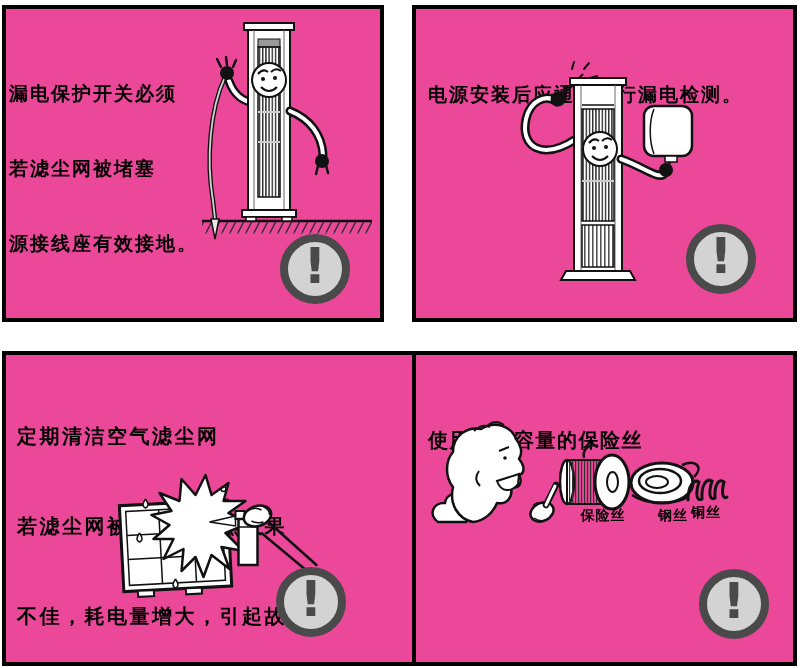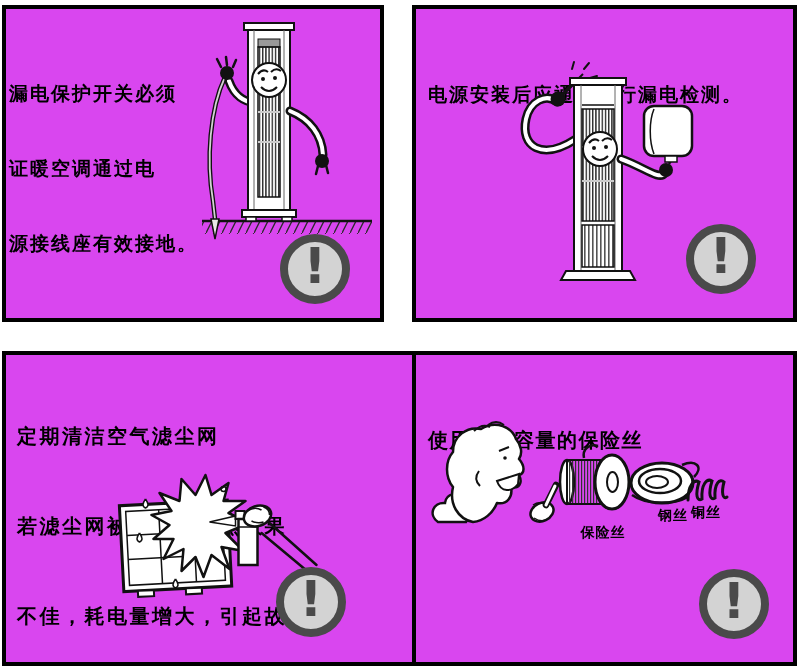--- a/index.html
+++ b/index.html
@@ -1,21 +1,21 @@
 <!DOCTYPE html>
 <html><head>
 <meta charset="utf-8">
 <style>
   html,body{margin:0;padding:0;}
   body{
     width:800px;height:668px;position:relative;background:#ffffff;
     font-family:"DejaVu Sans","Liberation Sans",sans-serif;
   }
   .panel{
-    position:absolute;background:#d946ef;border:4px solid #000;
+    position:absolute;background:#ec4899;border:4px solid #000;
     box-sizing:border-box;overflow:hidden;
   }
   .p1{left:2px;top:5px;width:382px;height:317px;}
   .p2{left:412px;top:5px;width:385px;height:317px;}
   .p3{left:2px;top:351px;width:417px;height:315px;}
   .p4{left:412px;top:351px;width:385px;height:315px;}
   .illus{position:absolute;left:0;top:0;width:100%;height:100%;}
   .txt{position:absolute;font-weight:bold;color:#000;white-space:pre;}
   .t1{left:3px;top:22px;font-size:19px;line-height:25px;letter-spacing:2px;}
   .t2{left:12px;top:20px;font-size:19px;line-height:26px;letter-spacing:2px;}
@@ -35,21 +35,21 @@
     text-align:center;letter-spacing:1px;
   }
   svg path,svg rect,svg circle,svg ellipse,svg line,svg polygon{vector-effect:none;}
 </style>
 </head>
 <body>
 
 <section class="panel p1">
   <div class="txt t1">
     <div>漏电保护开关必须</div>
-    <div>证暖空调通过电</div>
+    <div>若滤尘网被堵塞</div>
     <div>源接线座有效接地。</div>
     
     
     
   </div>
 
   <svg class="illus" viewBox="0 0 374 309">
     <defs>
       <pattern id="hA" width="8" height="16" patternUnits="userSpaceOnUse">
         <path d="M0 16 L8 0" stroke="#2a2a2a" stroke-width="1.3"></path>
@@ -257,20 +257,20 @@
       <ellipse cx="244" cy="126" rx="21" ry="12" fill="#fff" stroke="#111" stroke-width="2.5"></ellipse>
       <ellipse cx="241" cy="127" rx="11" ry="6" fill="#fff" stroke="#111" stroke-width="2"></ellipse>
       <path d="M266 110 C 280 104, 288 112, 278 122 M216 140 C 230 150, 258 150, 272 142" stroke="#111" stroke-width="2.5"></path>
     </g>
 
     <g fill="none">
       <path d="M272 145 C 272 130, 278 124, 283 127 C 279 140, 281 147, 286 144 C 285 129, 291 123, 296 126 C 292 139, 294 146, 299 143 C 298 128, 304 123, 308 127 C 305 138, 307 145, 311 142" stroke="#111" stroke-width="3" stroke-linecap="round"></path>
     </g>
   </svg>
 
-  <span class="itemlab" style="left:156px;top:152px;width:62px;margin-top:17px;">保险丝</span>
+  <span class="itemlab" style="left:156px;top:152px;width:62px;">保险丝</span>
   <span class="itemlab" style="left:220px;top:152px;width:52px;text-align:right;">钢丝</span>
   <span class="itemlab" style="left:266px;top:149px;width:48px;">铜丝</span>
 
   <div class="warn" style="left:283px;top:214px;">
     <span>!</span>
   </div>
 </section>
 
 </body></html>

